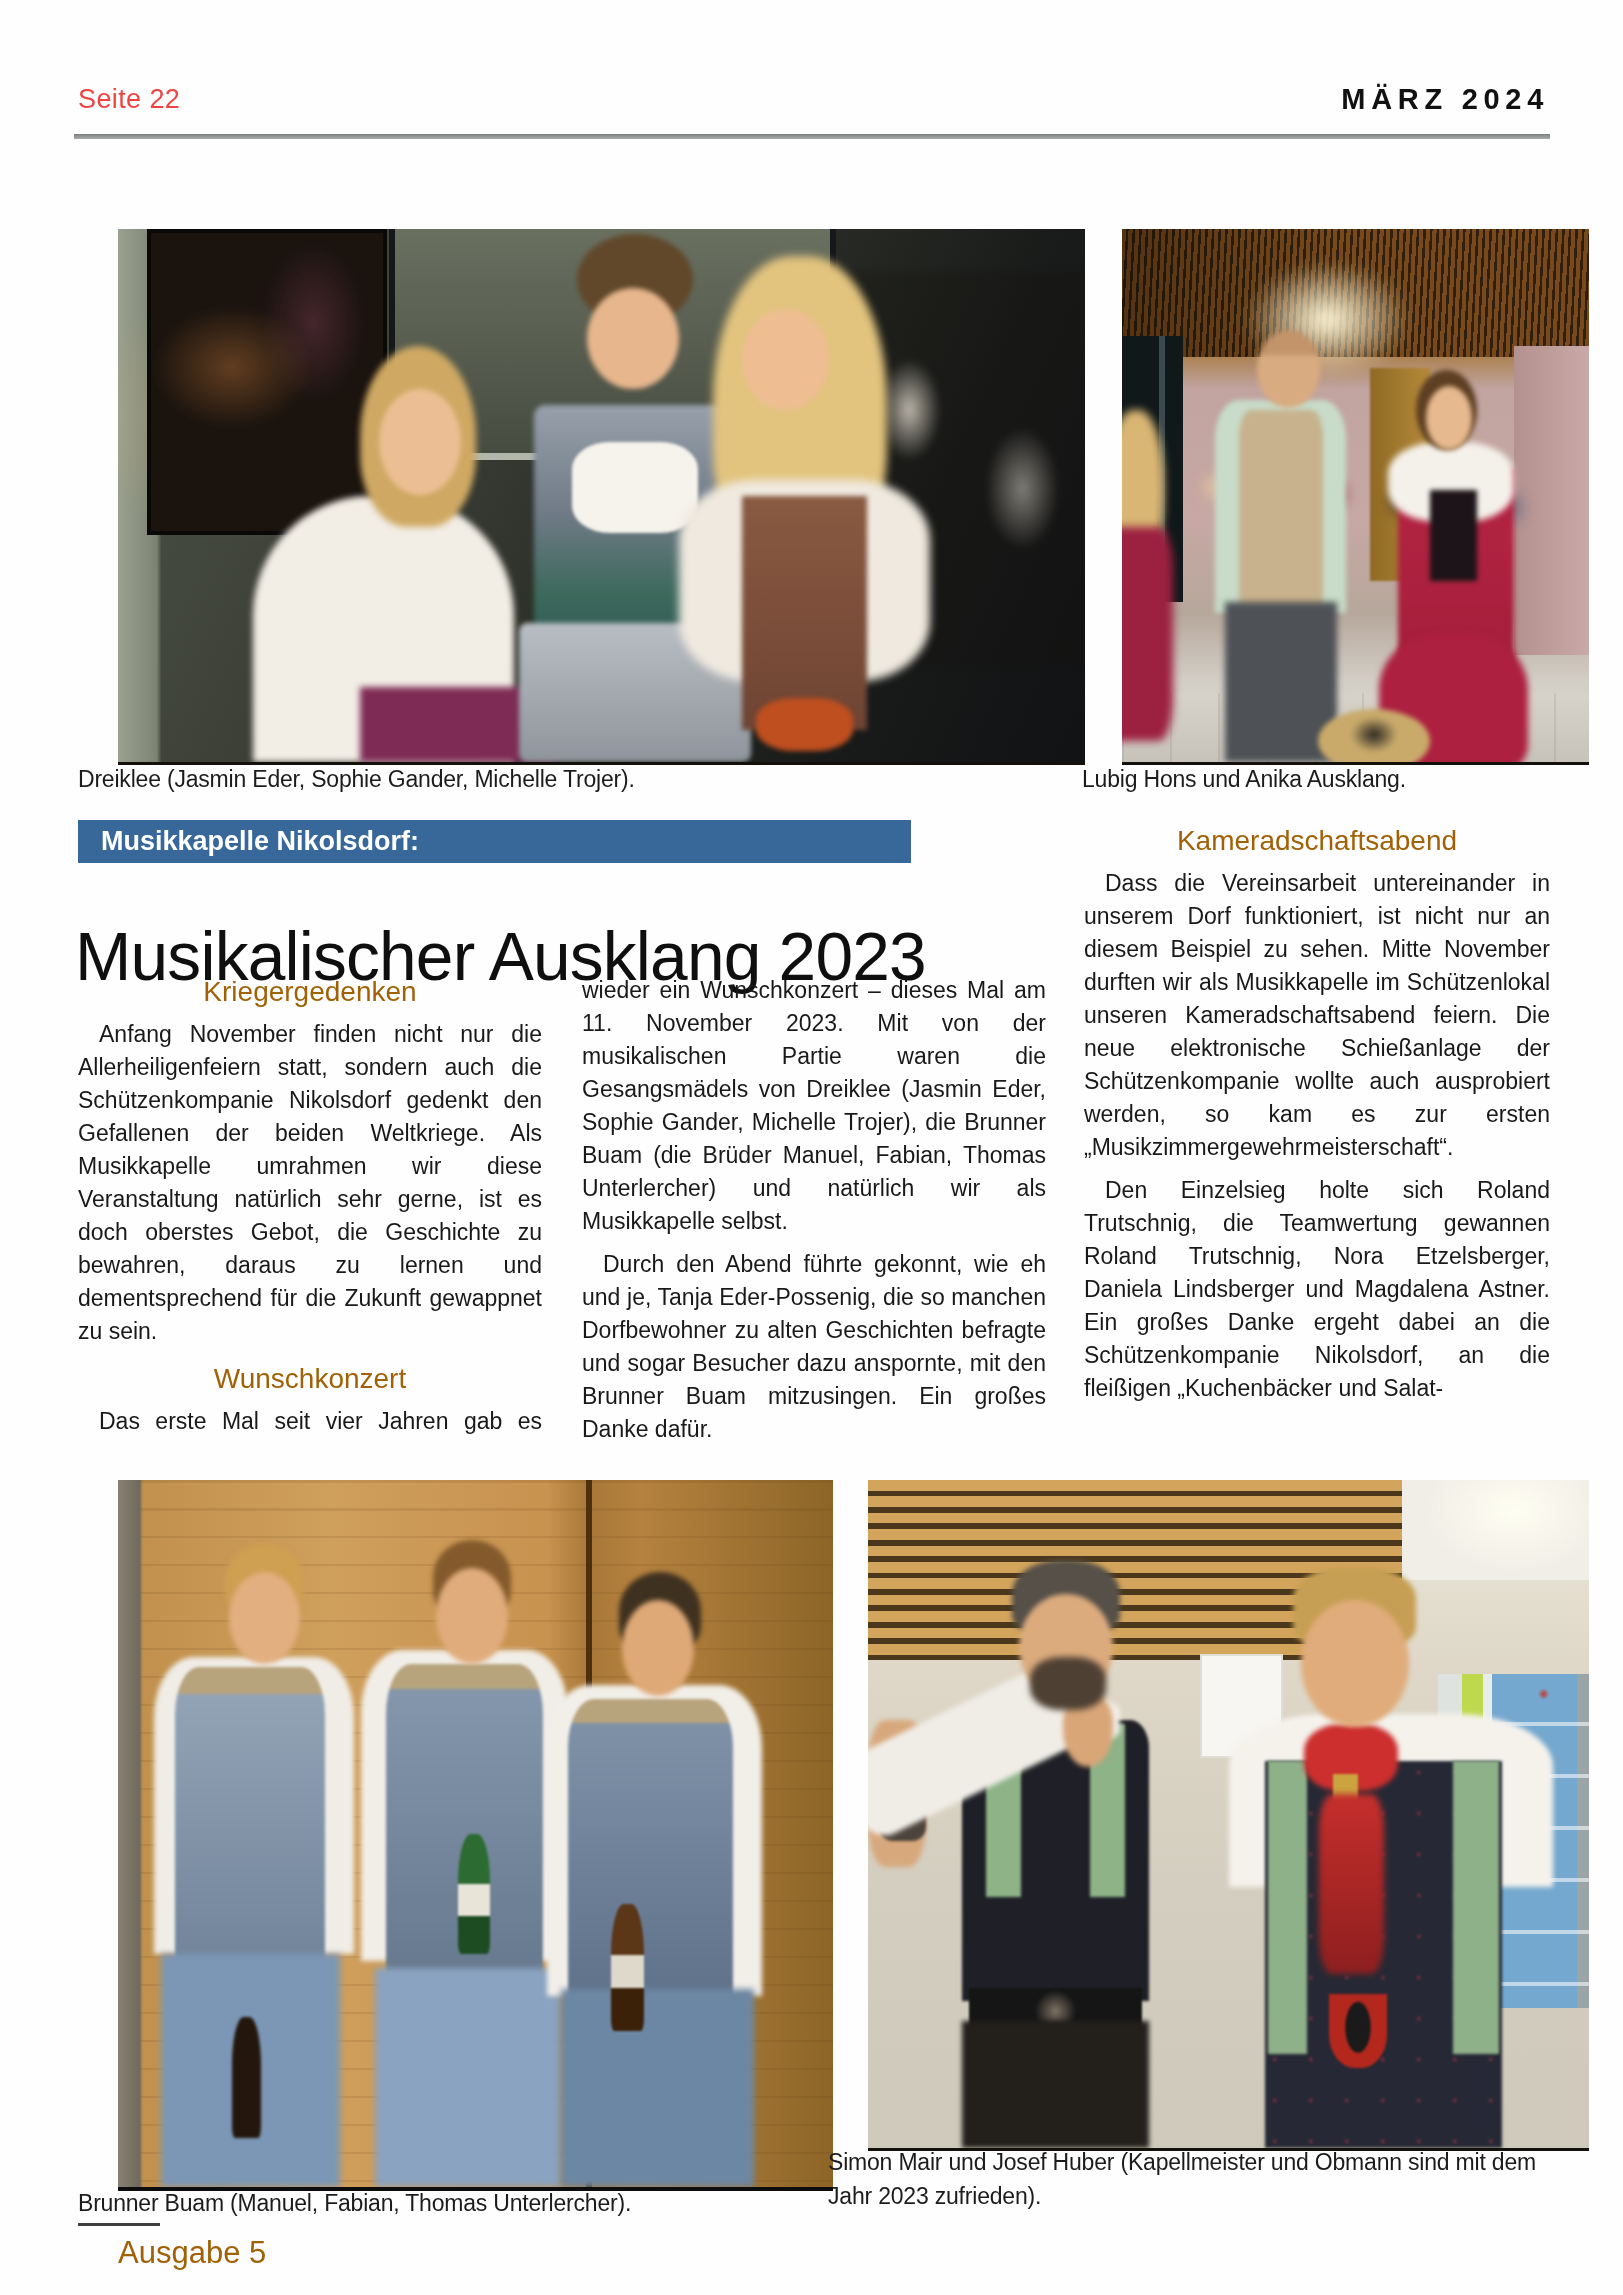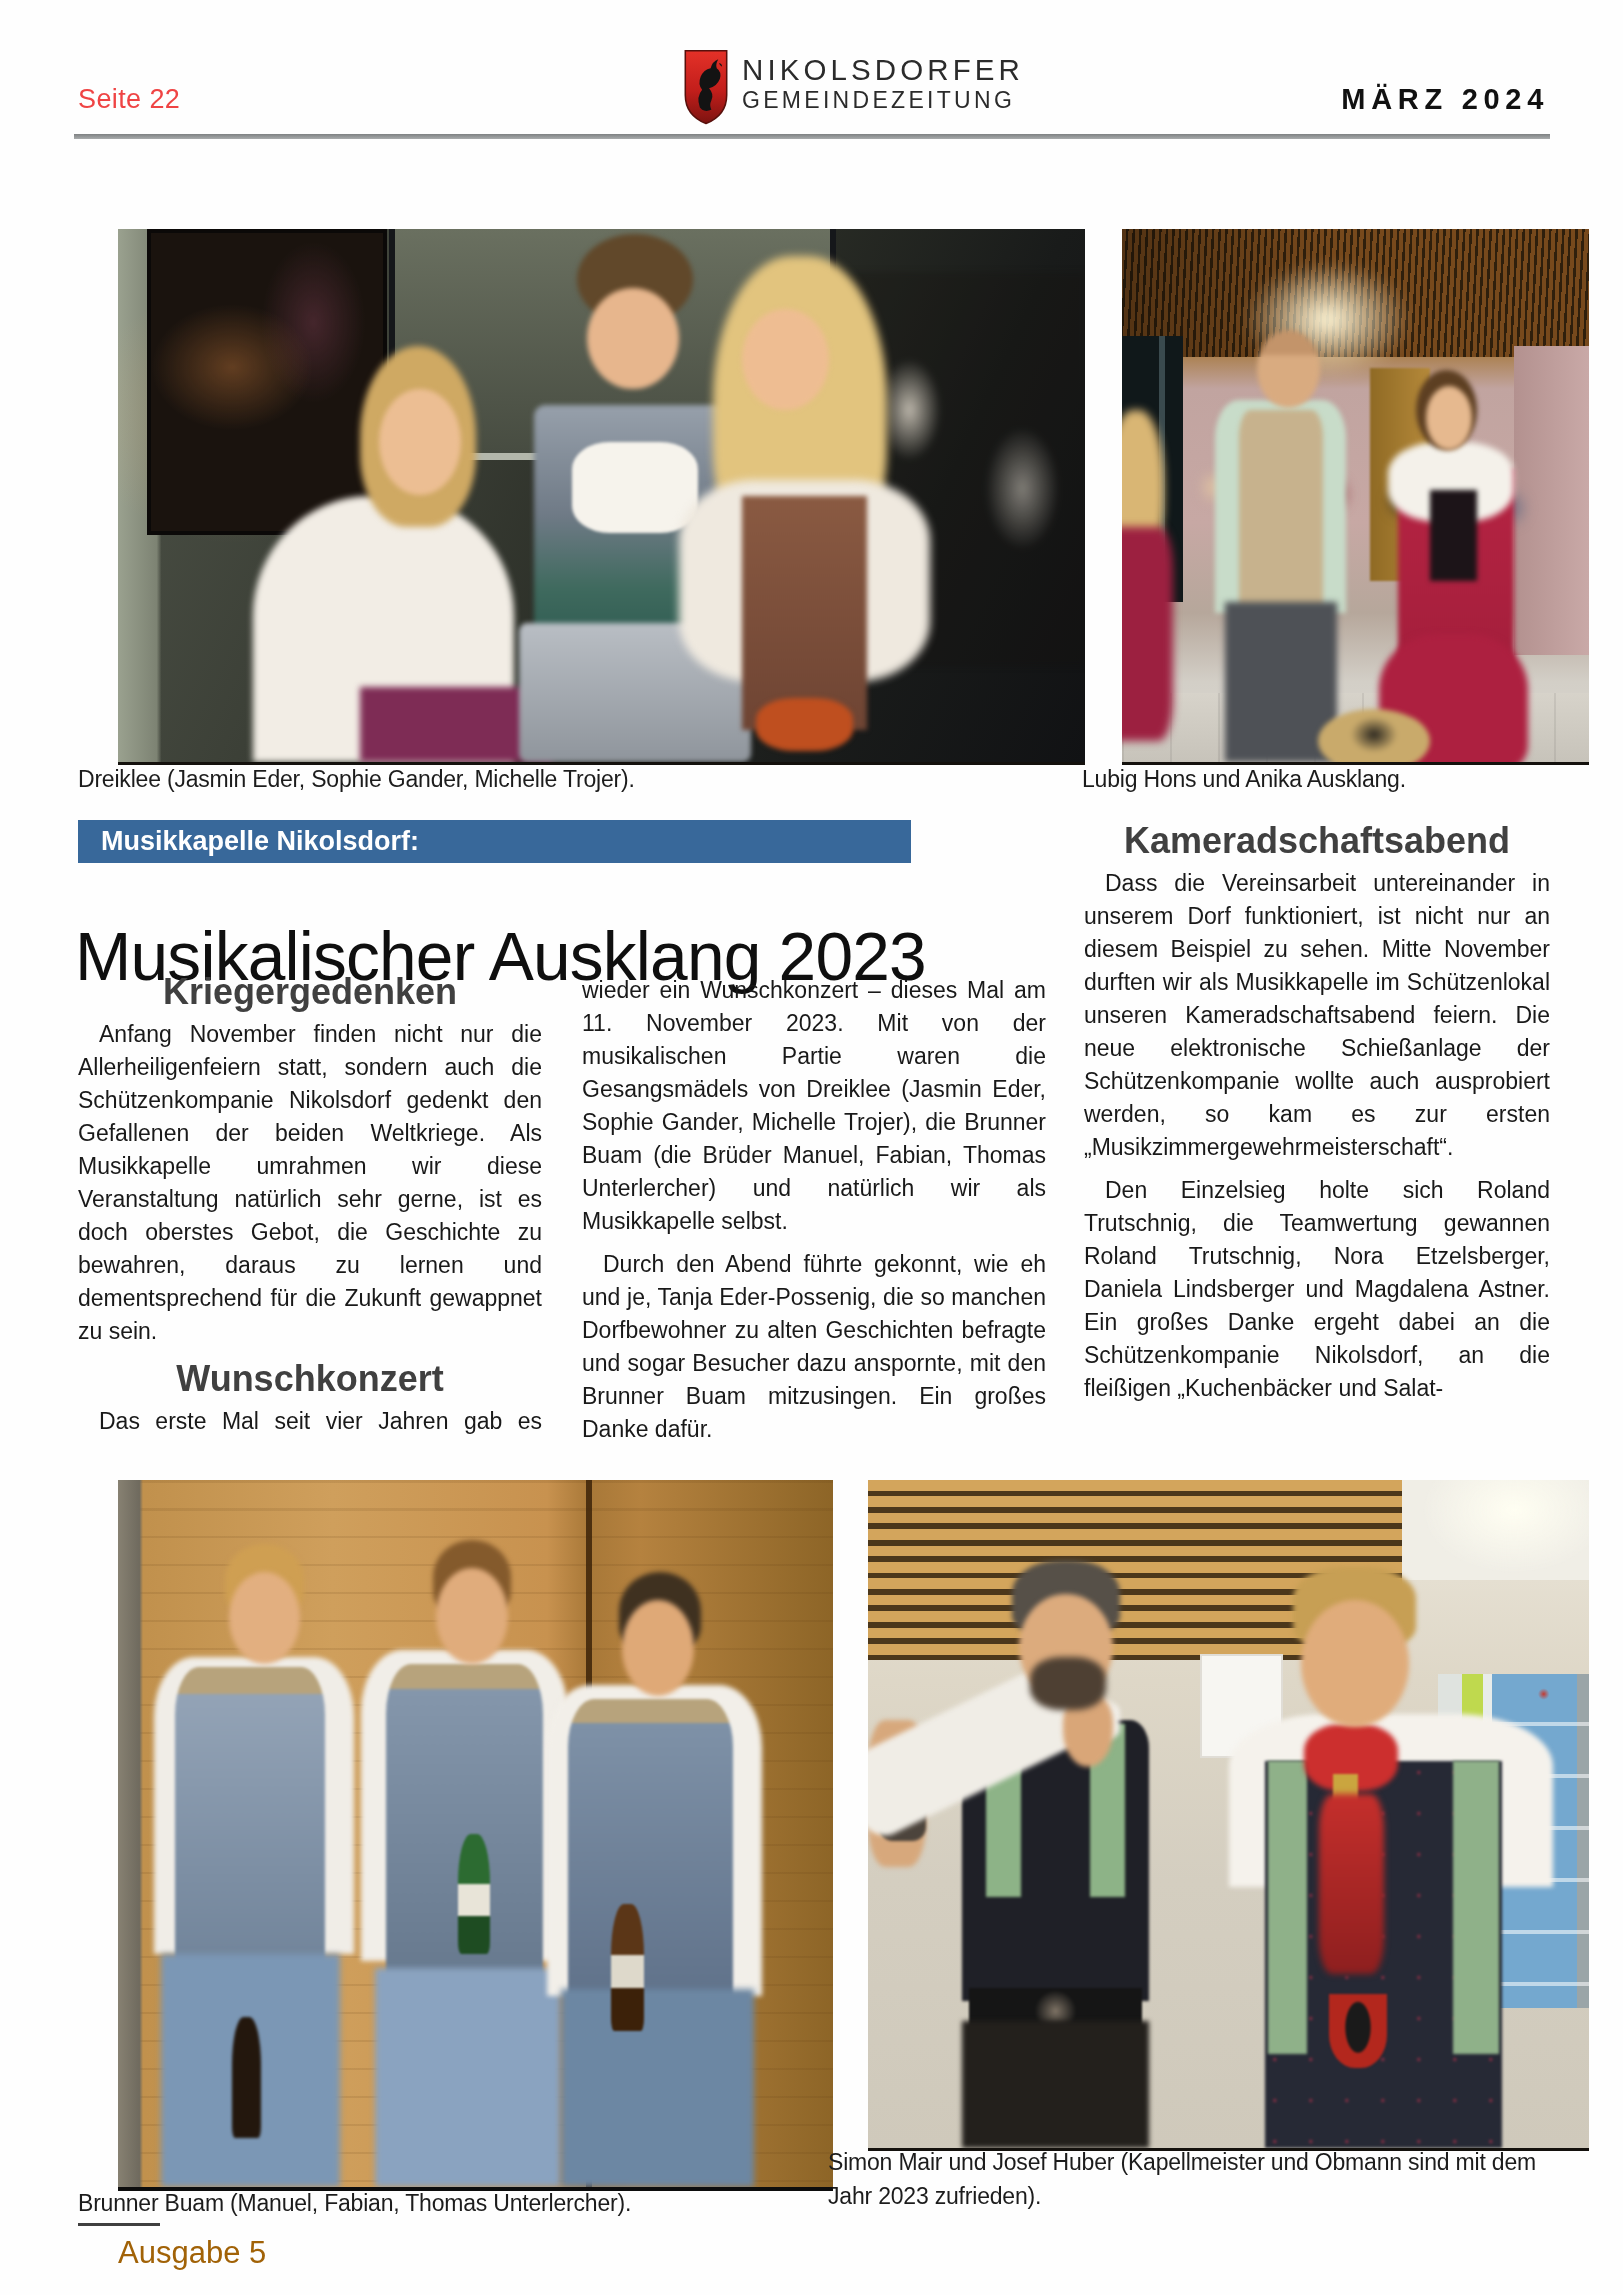--- a/index.html
+++ b/index.html
@@ -178,56 +178,38 @@
 
   
   .kicker{position:absolute;left:78px;top:820px;width:833px;height:43px;box-sizing:border-box;
           padding-left:23px;line-height:43px;font-size:27px;font-weight:700;color:#fff;letter-spacing:0;}
   .headline{position:absolute;left:75px;top:871px;width:984px;font-size:69px;font-weight:400;
             letter-spacing:-0.8px;color:#0f0f0f;white-space:nowrap;transform:scaleX(.98);transform-origin:left top;}
   .col{position:absolute;font-size:23px;line-height:33px;text-align:justify;hyphens:auto;-webkit-hyphens:auto;color:#191919;}
   .col-1{left:78px;top:974px;width:464px;}
   .col-2{left:582px;top:974px;width:464px;}
   .col-3{left:1084px;top:823px;width:466px;}
-  .col h3{margin:0 0 8.2px 0;font-size:36px;line-height:36px;font-weight:700;text-align:center;color:#404040;}
+  .col h3{margin:0 0 8.2px 0;font-size:28px;line-height:36px;font-weight:400;text-align:center;color:#a16207;}
   .col p{margin:0;}
   .col p.indent{text-indent:21px;}
   .col p + h3{margin-top:13px;}
   .col p + p{margin-top:9.8px;}
   .line-justify{text-align:justify;text-align-last:justify;}
 
   
   .footer-rule{position:absolute;left:78px;top:2223px;width:82px;height:2.5px;background:#3f3f3f;}
   .footer-label{position:absolute;left:78px;top:2235px;font-size:31px;color:#a16207;margin-left:40px;}
 </style>
 </head>
 <body>
 
 <div class="page">
 
   <div class="page-label">Seite 22</div>
 
-  <div class="masthead">
-    <svg class="crest" viewBox="0 0 60 100" aria-hidden="true">
-      <defs>
-        <linearGradient id="shieldGrad" x1="0" y1="0" x2="0" y2="1">
-          <stop offset="0" stop-color="#e43128"></stop>
-          <stop offset="0.55" stop-color="#c21e1b"></stop>
-          <stop offset="1" stop-color="#7c1310"></stop>
-        </linearGradient>
-      </defs>
-      <path d="M3 2 H57 V60 Q57 86 30 97 Q3 86 3 60 Z" fill="url(#shieldGrad)" stroke="#58100c" stroke-width="2"></path>
-      <path d="M22 76 Q17 62 25 53 Q19 46 23 36 Q27 27 36 25 Q38 16 46 13 Q42 20 44 25 Q51 30 48 39 Q44 49 34 51 Q41 59 37 67 Q34 73 37 79 Q30 82 25 79 Z" fill="#131313"></path>
-      <path d="M47 18 q4 1 4 5 q-3 -1 -4 -5 Z" fill="#131313"></path>
-    </svg>
-    <div class="masthead-text">
-      <div class="masthead-line1">NIKOLSDORFER</div>
-      <div class="masthead-line2">GEMEINDEZEITUNG</div>
-    </div>
-  </div>
 
   <div class="issue-date">MÄRZ 2024</div>
   <div class="header-rule"></div>
 
   <figure class="photo photo-1" aria-hidden="true">
     <div class="p1-frame"></div>
     <div class="p1-glass"></div>
     <div class="p1-refl"></div>
     <div class="p1-w1-body"></div>
     <div class="p1-w1-skirt"></div>

